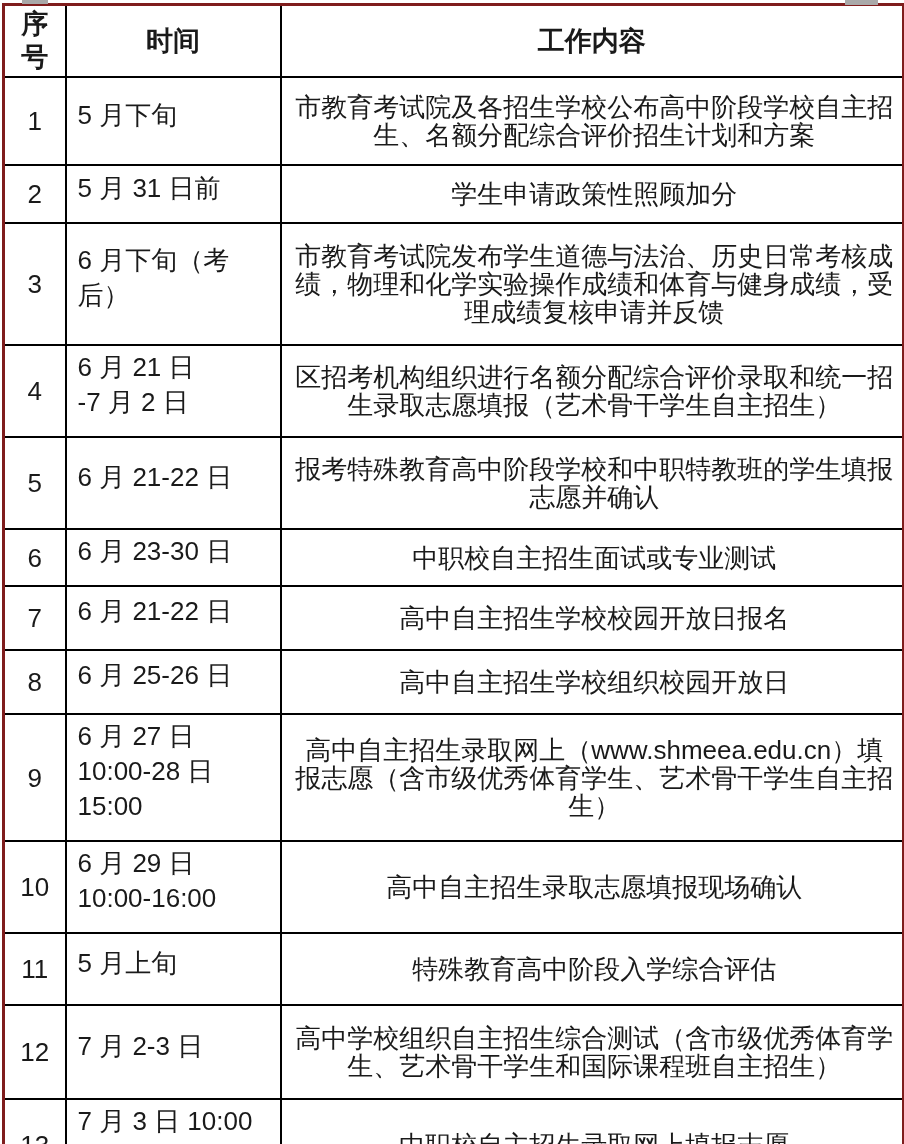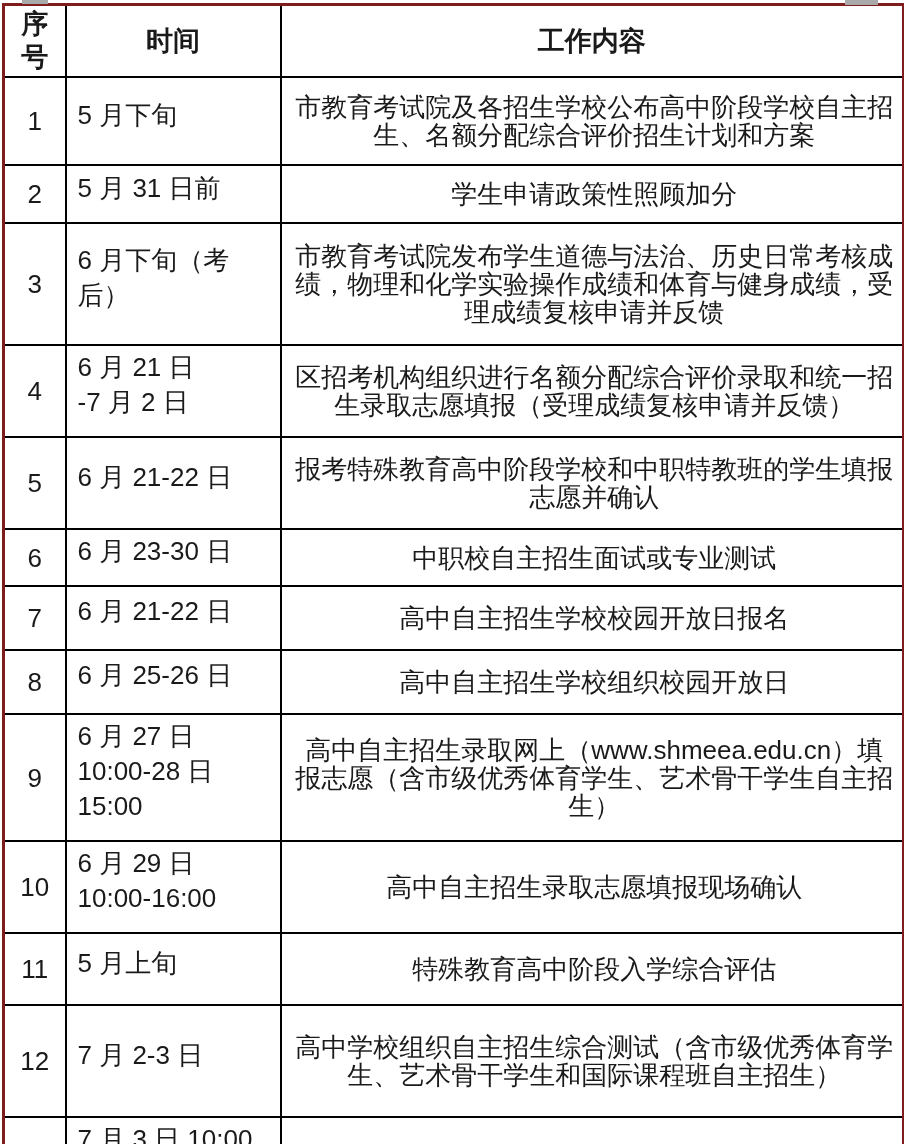--- a/index.html
+++ b/index.html
@@ -75,21 +75,21 @@
   tr.h-r2  { height: 58px;  }
   tr.h-r3  { height: 122px; }
   tr.h-r4  { height: 92px;  }
   tr.h-r5  { height: 92px;  }
   tr.h-r6  { height: 56px;  }
   tr.h-r7  { height: 64px;  }
   tr.h-r8  { height: 64px;  }
   tr.h-r9  { height: 108px; }
   tr.h-r10 { height: 76px;  }
   tr.h-r11 { height: 72px;  }
-  tr.h-r12 { height: 112px;  }
+  tr.h-r12 { height: 94px;  }
   tr.h-r13 { height: 70px;  }
 </style>
 </head>
 <body>
 
 <div class="artifact artifact-left"></div>
 <div class="artifact artifact-right"></div>
 
 <table class="schedule">
   <colgroup>
@@ -115,21 +115,21 @@
   </tr>
   <tr class="h-r3">
     <td class="no">3</td>
     <td class="time">6 月下旬（考后）</td>
     <td class="content">市教育考试院发布学生道德与法治、历史日常考核成绩，物理和化学实验操作成绩和体育与健身成绩，受理成绩复核申请并反馈</td>
   </tr>
   <tr class="h-r4">
     <td class="no">4</td>
     <td class="time">6 月 21 日
 -7 月 2 日</td>
-    <td class="content">区招考机构组织进行名额分配综合评价录取和统一招生录取志愿填报（受理成绩复核申请并反馈）</td>
+    <td class="content">区招考机构组织进行名额分配综合评价录取和统一招生录取志愿填报（艺术骨干学生自主招生）</td>
   </tr>
   <tr class="h-r5">
     <td class="no">5</td>
     <td class="time">6 月 21-22 日</td>
     <td class="content">报考特殊教育高中阶段学校和中职特教班的学生填报志愿并确认</td>
   </tr>
   <tr class="h-r6">
     <td class="no">6</td>
     <td class="time">6 月 23-30 日</td>
     <td class="content">中职校自主招生面试或专业测试</td>

